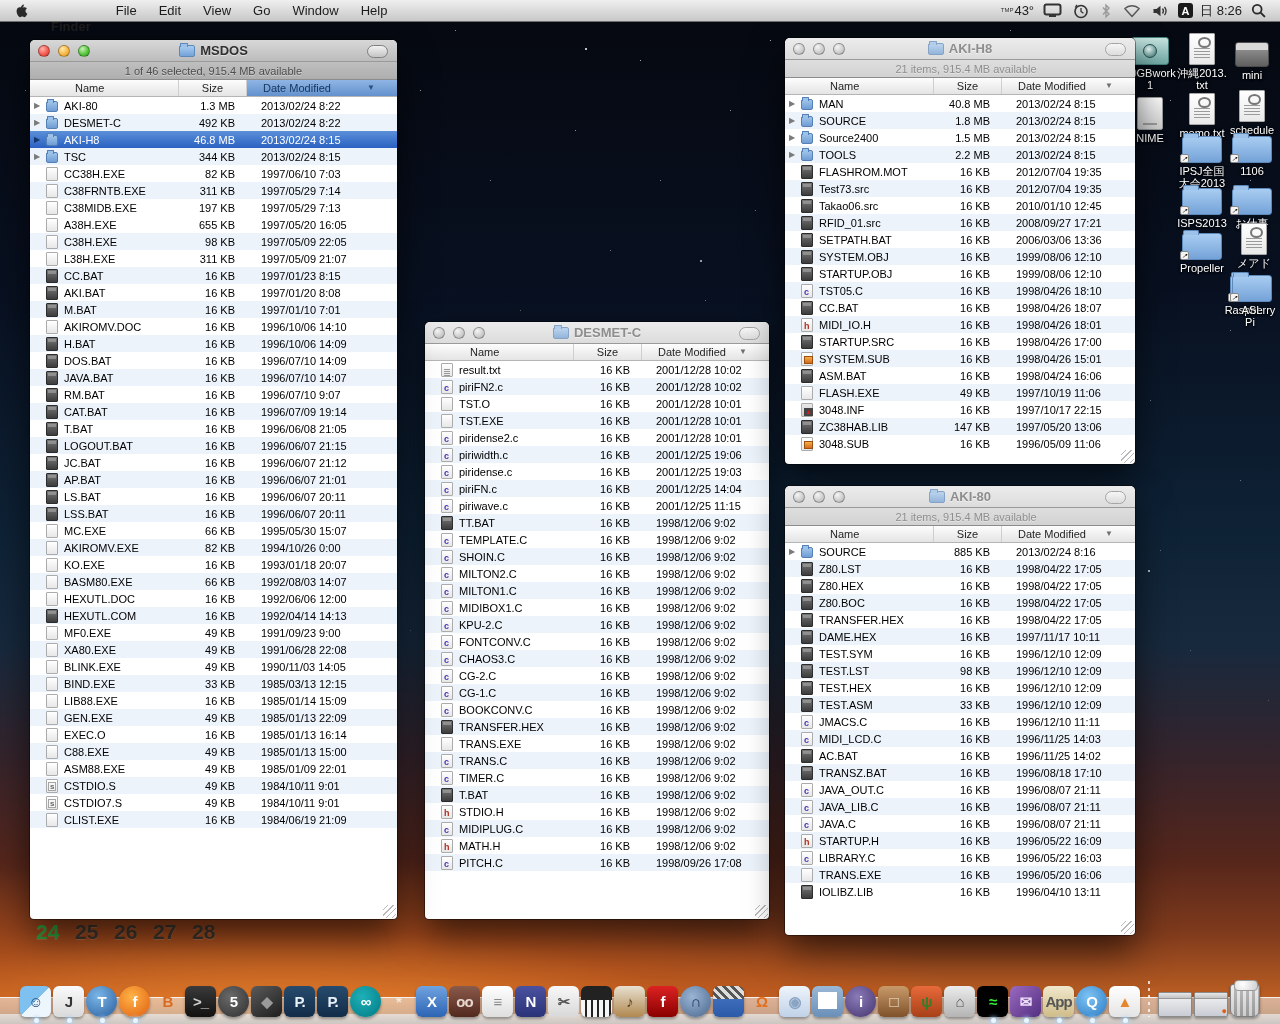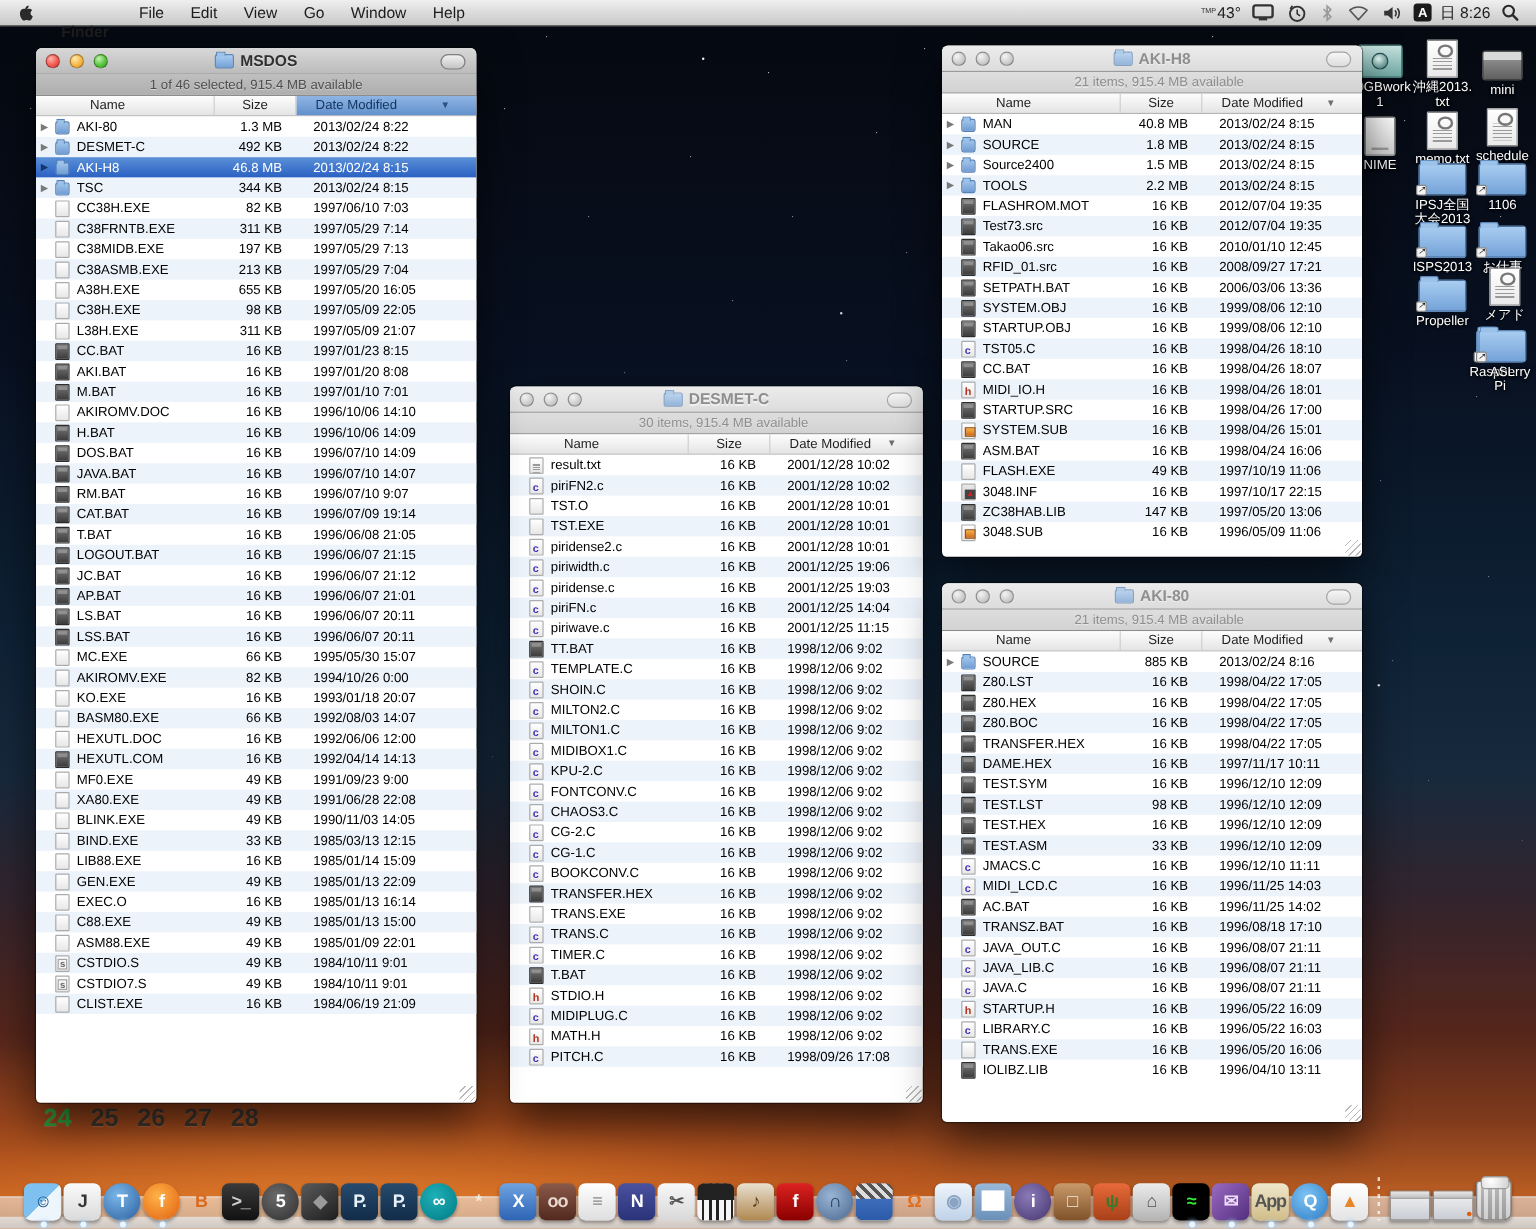--- a/index.html
+++ b/index.html
@@ -42,21 +42,21 @@
   .mstatus { margin-left:auto; display:flex; align-items:center; gap:7px; padding-right:12px; }
   .mstatus .micon { display:flex; align-items:center; padding:0 2px; }
   .tmp { display:flex; align-items:center; gap:1px; font-size:13px; }
   .tmpstack { display:inline-flex; flex-direction:column; font-size:6px; line-height:5px; color:#333; }
   .inputA { width:15px; height:15px; background:#1a1a1a; color:#fff; border-radius:3px; font-size:11px; font-weight:bold;
     display:flex; align-items:center; justify-content:center; }
   .mclock { font-size:13px; }
   
   .calendar { position:absolute; left:36px; top:920px; display:flex; gap:15px; z-index:2;
     font-size:21px; font-weight:bold; color:#3d352d; text-shadow:0 1px 1px rgba(255,255,255,.15); }
-  .calday { width:24px; text-align:center; }
+  .calday { width:24px; text-align:left; }
   .calday.current { color:#2f9e3e; }
   
   .dwrap { position:absolute; width:52px; text-align:center; z-index:1; }
   .dicon { height:35px; display:flex; align-items:flex-end; justify-content:center; position:relative; }
   .shape { position:relative; display:block; }
   .badge { display:none; position:absolute; left:4px; bottom:0; width:9px; height:9px; background:#f4f4f4;
     border:1px solid #888; border-radius:2px; font-size:7px; line-height:8px; color:#111; text-align:center; z-index:2; }
   .t-folder .badge { display:block; }
   .t-folder .shape { width:40px; height:27px; background:linear-gradient(#a9cdf1,#74a2d8); border:1px solid #5d88ba; border-radius:3px; }
   .t-folder .shape::before { content:""; position:absolute; top:-4px; left:0px; width:14px; height:4px;
@@ -372,27 +372,20 @@
         </div>
 
         <div class="row t-doc">
           <span class="tri">▶</span>
           <span class="fi"></span>
           <span class="fname">C38MIDB.EXE</span>
           <span class="fsize">197 KB</span>
           <span class="fdate">1997/05/29 7:13</span>
         </div>
 
-        <div class="row t-doc alt">
-          <span class="tri">▶</span>
-          <span class="fi"></span>
-          <span class="fname">C38ASMB.EXE</span>
-          <span class="fsize">213 KB</span>
-          <span class="fdate">1997/05/29 7:04</span>
-        </div>
 
 
 
         <div class="row t-doc">
           <span class="tri">▶</span>
           <span class="fi"></span>
           <span class="fname">A38H.EXE</span>
           <span class="fsize">655 KB</span>
           <span class="fdate">1997/05/20 16:05</span>
         </div>
@@ -686,21 +679,20 @@
         <span class="light"></span>
         <span class="light"></span>
         <span class="light"></span>
       </span>
       <span class="title">
           <span class="proxy"></span>
           <span>DESMET-C</span>
         </span>
       <span class="oval"></span>
     </div>
-    <div class="statusbar">30 items, 915.4 MB available</div>
     <div class="colheaders">
       <span class="ch ch-name">Name</span>
       <span class="ch ch-size">Size</span>
       <span class="ch ch-date">
         <span>Date Modified</span>
         <span class="sortarrow">▼</span>
       </span>
     </div>
     <div class="rows">
 

